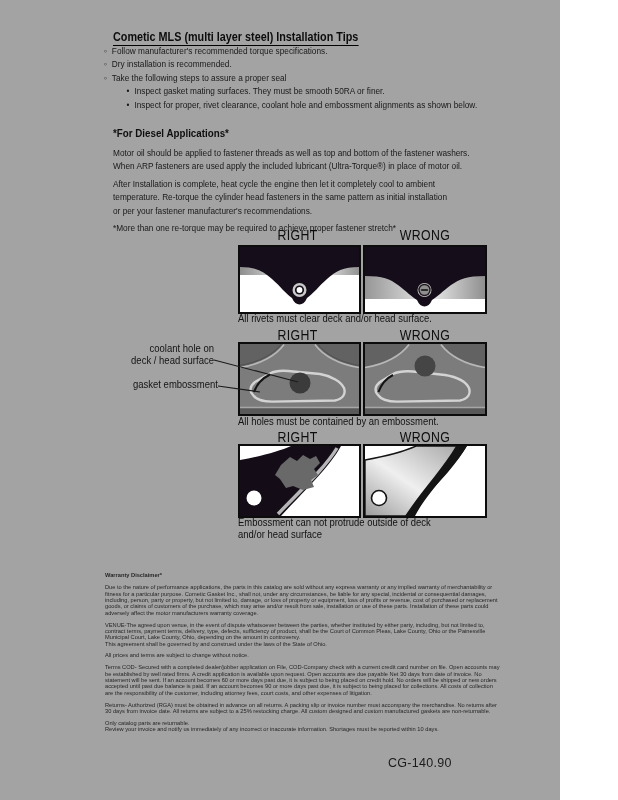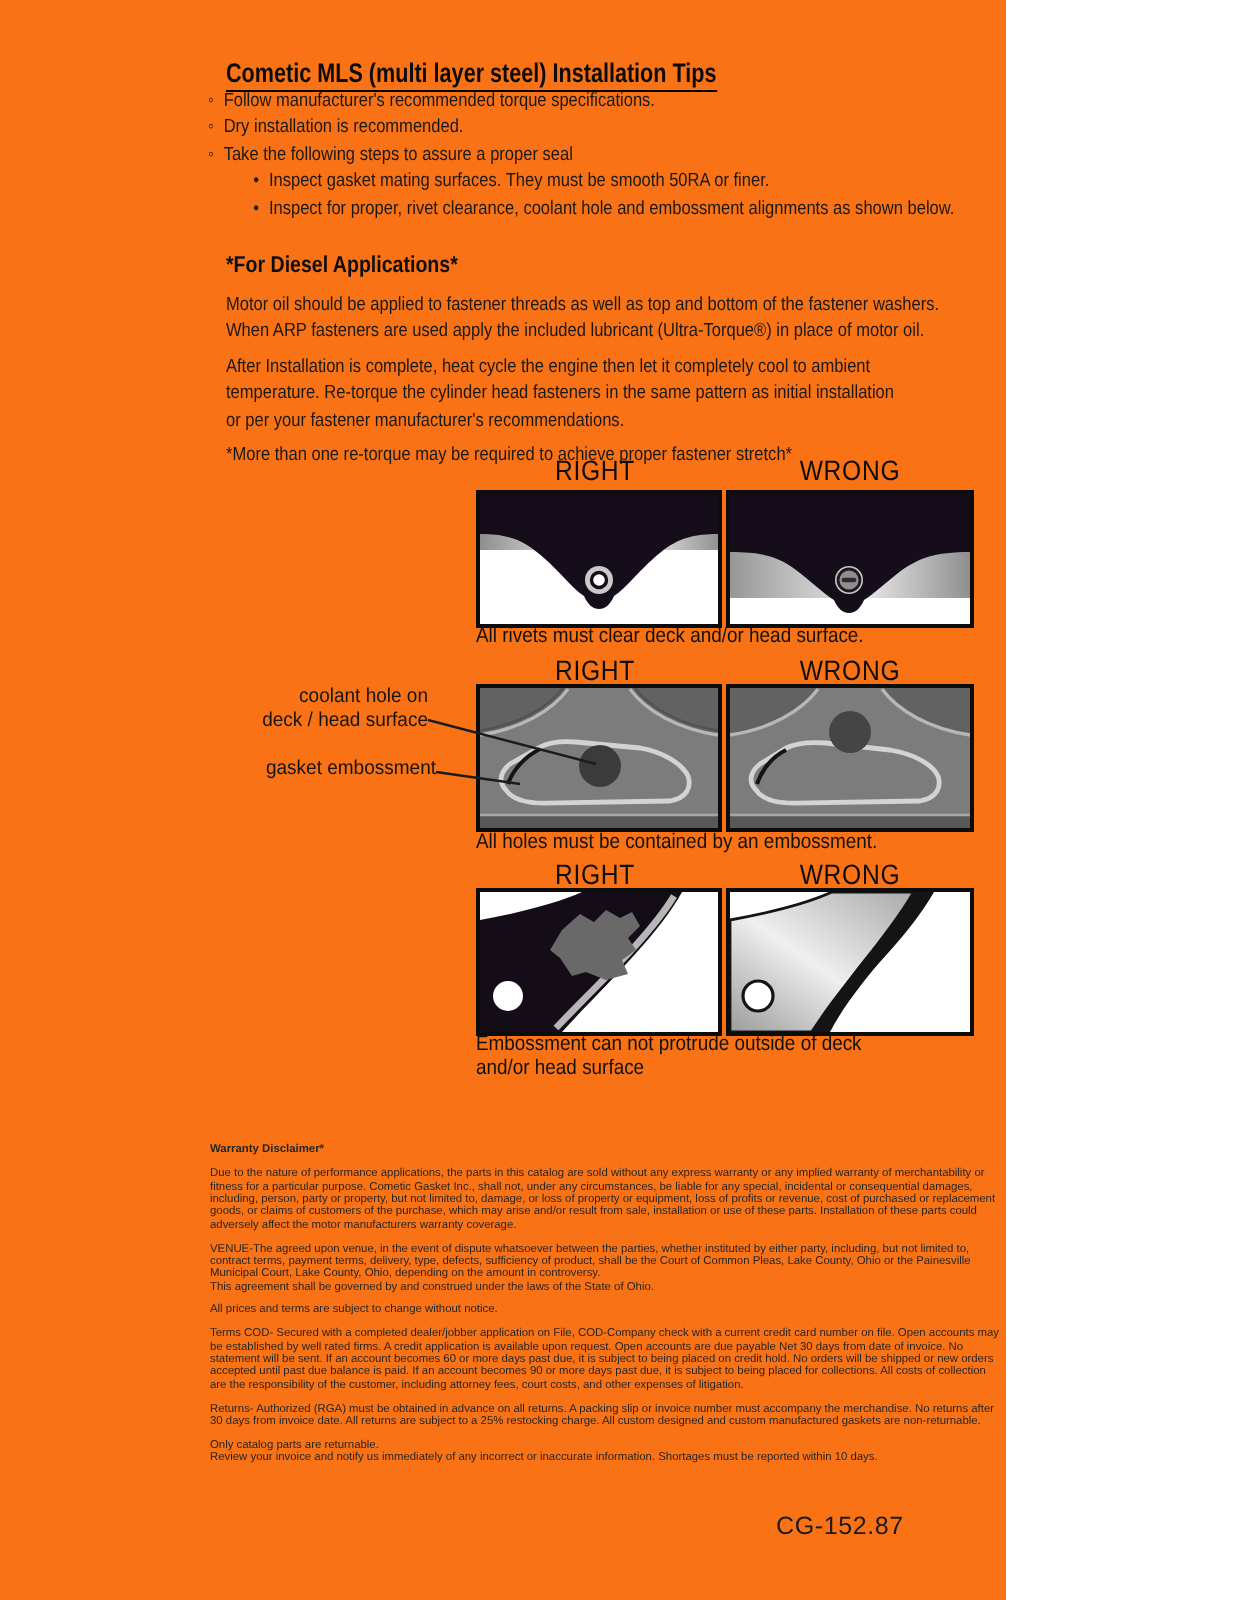--- a/index.html
+++ b/index.html
@@ -1,16 +1,16 @@
 <!DOCTYPE html>
 <html><head>
 <meta charset="utf-8">
 <style>
   html,body { margin:0; padding:0; background:#ffffff; }
-  .page { position:relative; width:503px; height:800px; background:#f97316; overflow:hidden;
+  .page { position:relative; width:560px; height:800px; background:#a3a3a3; overflow:hidden;
           font-family:"Liberation Sans", sans-serif; color:#1e1e1e; }
   .abs { position:absolute; }
 
   .title { left:113px; top:20px; font-size:13.5px; font-weight:bold; color:#0c0c0c;
            border-bottom:1.6px solid #000; padding-bottom:1px; white-space:nowrap;
            transform:scaleX(0.8); transform-origin:0 0; }
 
   .tips { left:104px; top:44px; font-size:9.5px; line-height:13.4px; white-space:nowrap;
           transform:scaleX(0.87); transform-origin:0 0; color:#191919; }
   .tip .b { display:inline-block; width:9px; }
@@ -199,15 +199,15 @@
 be established by well rated firms.  A credit application is available upon request.  Open accounts are due payable Net 30 days from date of invoice.  No
 statement will be sent.  If an account becomes 60 or more days past due, it is subject to being placed on credit hold.  No orders will be shipped or new orders
 accepted until past due balance is paid.  If an account becomes 90 or more days past due, it is subject to being placed for collections.  All costs of collection
 are the responsibility of the customer, including attorney fees, court costs, and other expenses of litigation.</p>
     <p>Returns- Authorized (RGA) must be obtained in advance on all returns.  A packing slip or invoice number must accompany the merchandise.  No returns after
 30 days from invoice date.  All returns are subject to a 25% restocking charge.  All custom designed and custom manufactured gaskets are non-returnable.</p>
     <p>Only catalog parts are returnable.
 Review your invoice and notify us immediately of any incorrect or inaccurate information.  Shortages must be reported within 10 days.</p>
   </div>
 
-  <div class="abs code">CG-152.87</div>
+  <div class="abs code">CG-140.90</div>
 
 </div>
 
 </body></html>

